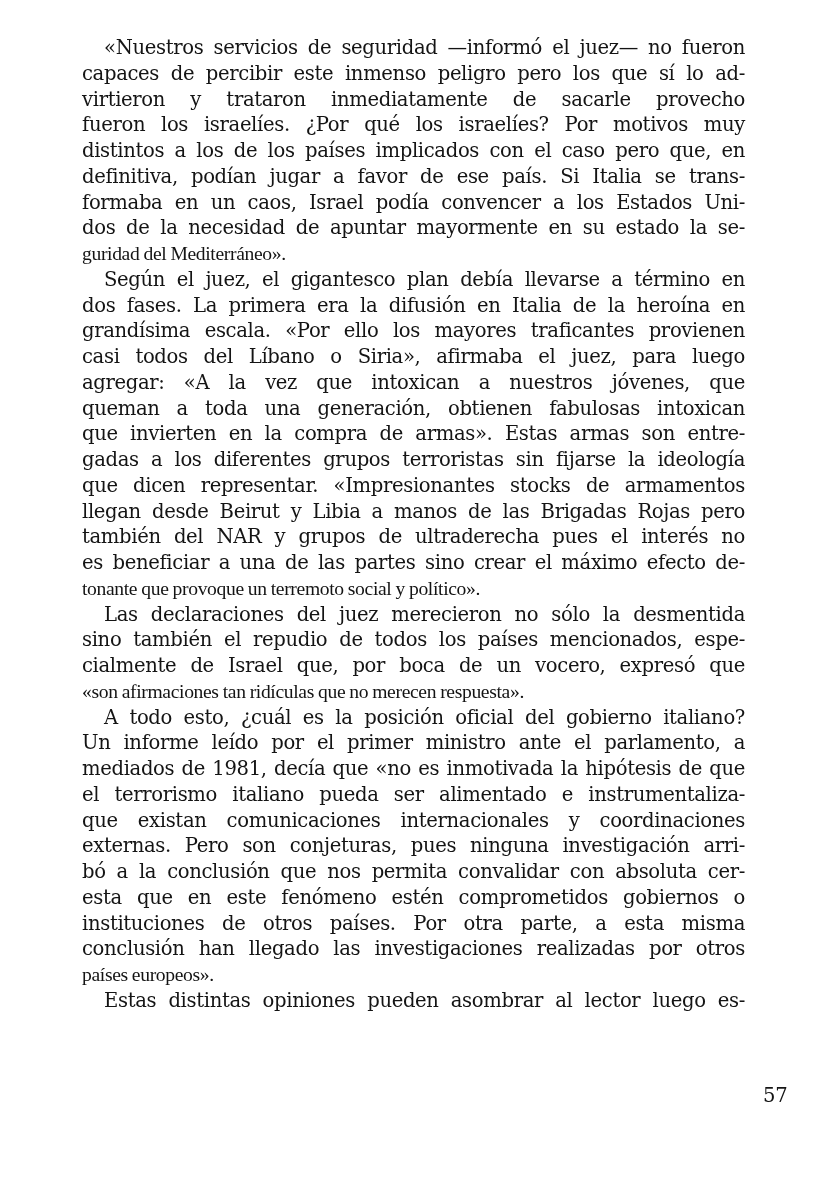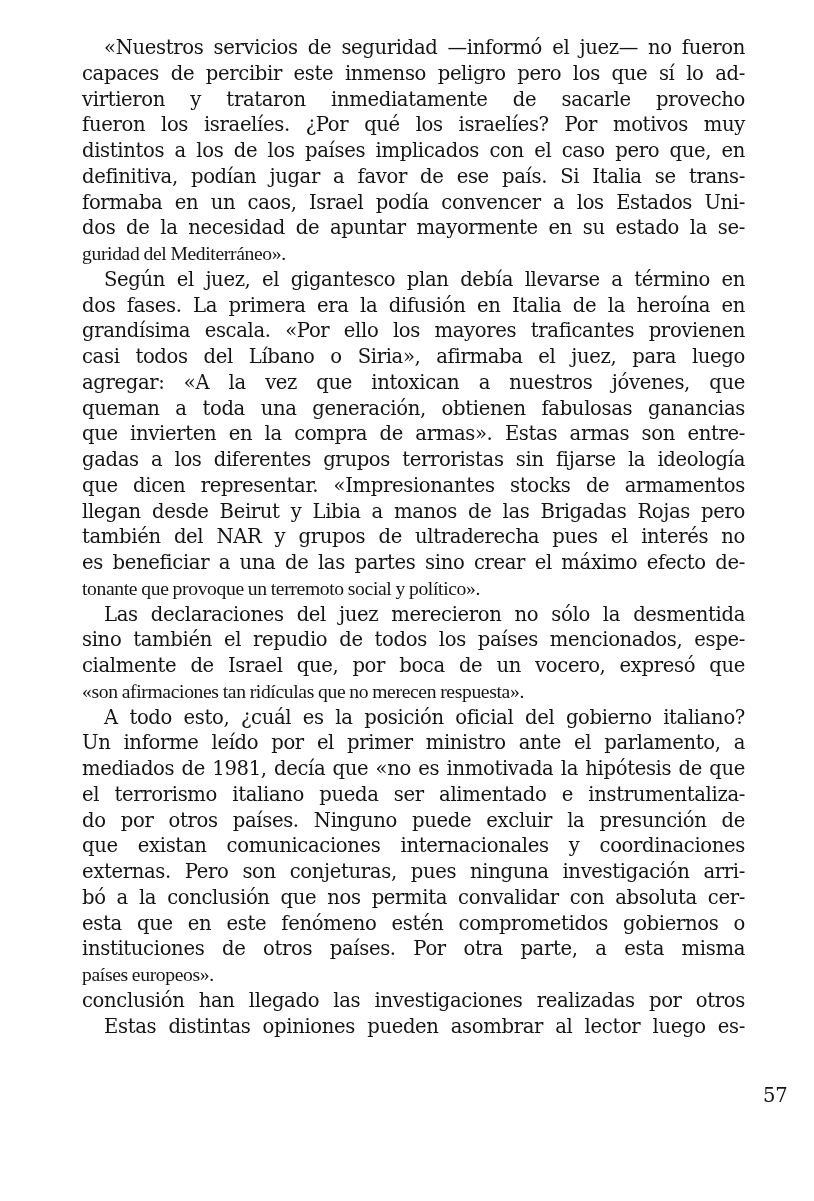--- a/index.html
+++ b/index.html
@@ -68,21 +68,21 @@
       <div class="line">dos de la necesidad de apuntar mayormente en su estado la se-</div>
       <div class="line last">guridad del Mediterráneo».</div>
     </div>
 
     <div>
       <div class="line indent">Según el juez, el gigantesco plan debía llevarse a término en</div>
       <div class="line">dos fases. La primera era la difusión en Italia de la heroína en</div>
       <div class="line">grandísima escala. «Por ello los mayores traficantes provienen</div>
       <div class="line">casi todos del Líbano o Siria», afirmaba el juez, para luego</div>
       <div class="line">agregar: «A la vez que intoxican a nuestros jóvenes, que</div>
-      <div class="line">queman a toda una generación, obtienen fabulosas ganancias</div>
+      <div class="line">queman a toda una generación, obtienen fabulosas intoxican</div>
       <div class="line">que invierten en la compra de armas». Estas armas son entre-</div>
       <div class="line">gadas a los diferentes grupos terroristas sin fijarse la ideología</div>
       <div class="line">que dicen representar. «Impresionantes stocks de armamentos</div>
       <div class="line">llegan desde Beirut y Libia a manos de las Brigadas Rojas pero</div>
       <div class="line">también del NAR y grupos de ultraderecha pues el interés no</div>
       <div class="line">es beneficiar a una de las partes sino crear el máximo efecto de-</div>
       <div class="line last">tonante que provoque un terremoto social y político».</div>
     </div>
 
     <div>
@@ -90,28 +90,27 @@
       <div class="line">sino también el repudio de todos los países mencionados, espe-</div>
       <div class="line">cialmente de Israel que, por boca de un vocero, expresó que</div>
       <div class="line last">«son afirmaciones tan ridículas que no merecen respuesta».</div>
     </div>
 
     <div>
       <div class="line indent">A todo esto, ¿cuál es la posición oficial del gobierno italiano?</div>
       <div class="line">Un informe leído por el primer ministro ante el parlamento, a</div>
       <div class="line">mediados de 1981, decía que «no es inmotivada la hipótesis de que</div>
       <div class="line">el terrorismo italiano pueda ser alimentado e instrumentaliza-</div>
-      <div class="line">do por otros países. Ninguno puede excluir la presunción de</div>
       <div class="line">que existan comunicaciones internacionales y coordinaciones</div>
       <div class="line">externas. Pero son conjeturas, pues ninguna investigación arri-</div>
       <div class="line">bó a la conclusión que nos permita convalidar con absoluta cer-</div>
       <div class="line">esta que en este fenómeno estén comprometidos gobiernos o</div>
       <div class="line">instituciones de otros países. Por otra parte, a esta misma</div>
+      <div class="line">conclusión han llegado las investigaciones realizadas por otros</div>
       <div class="line last">países europeos».</div>
-      <div class="line">conclusión han llegado las investigaciones realizadas por otros</div>
     </div>
 
     <div>
       <div class="line indent">Estas distintas opiniones pueden asombrar al lector luego es-</div>
     </div>
 
   </div>
 
   <div class="page-number">57</div>
 </div>

